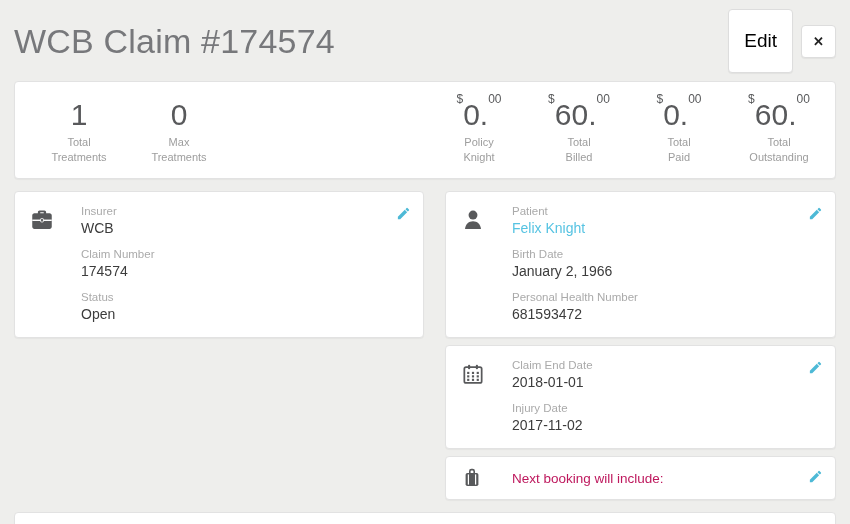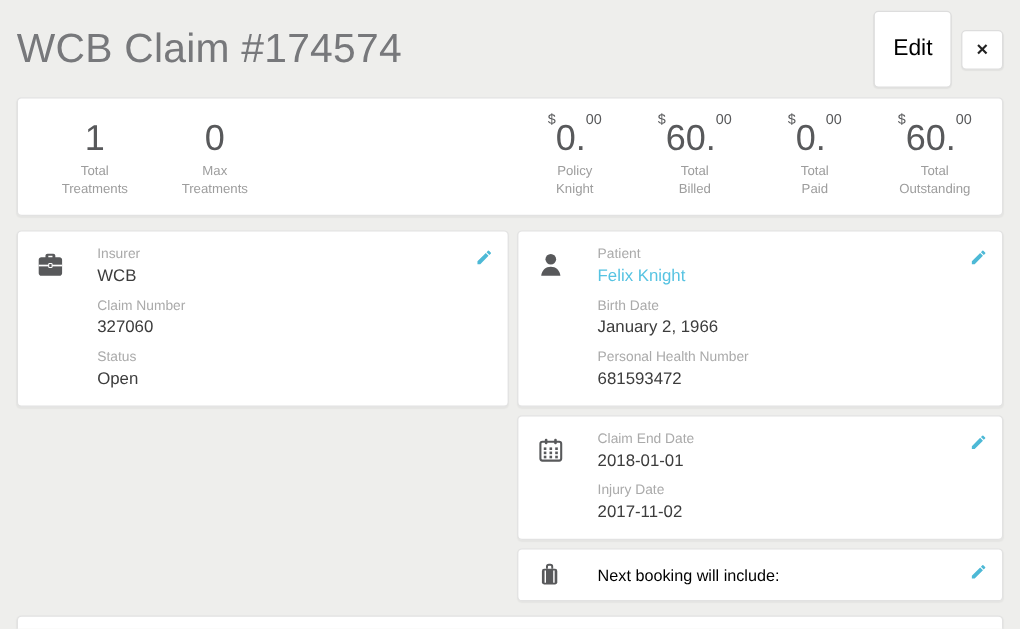--- a/index.html
+++ b/index.html
@@ -30,34 +30,34 @@
 
   
   .stats-card { display:flex; justify-content:space-between; padding:12px 6px 13px 14px; }
   .stats-group { display:flex; }
   .stat { width:100px; text-align:center; }
   .stat-value { font-size:30px; font-weight:400; color:#58595b; line-height:32px; white-space:nowrap; }
   .stat-value sup { font-size:12px; color:#58595b; position:relative; top:-11px; }
   .stat-label { margin-top:4px; font-size:11px; color:#9d9d9d; line-height:15px; }
 
   
-  .cards-row { display:flex; gap:7px; margin-top:12px; align-items:flex-start; }
+  .cards-row { display:flex; gap:21px; margin-top:12px; align-items:flex-start; }
   .col-left { width:410px; }
   .col-right { flex:1; display:flex; flex-direction:column; gap:7px; }
   .info-card { display:flex; padding:12px 12px 14px 14px; }
   .icon-col { width:52px; padding-top:3px; }
   .fields-col { flex:1; display:flex; flex-direction:column; gap:10px; }
   .field-label { font-size:11.5px; color:#aaaaaa; line-height:14px; margin-bottom:2px; }
   .field-value { font-size:14px; color:#3c3c3c; line-height:17px; }
   .field-value.link { color:#56c3e2; cursor:pointer; }
   .pencil-col { width:26px; text-align:right; padding-top:2px; }
   .pencil-btn { background:none; border:none; cursor:pointer; padding:0; }
   .booking-card { align-items:center; padding:9px 12px 9px 14px; }
   .booking-card .icon-col { padding-top:0; display:flex; align-items:center; }
-  .booking-label { flex:1; font-size:13.5px; color:#000000; }
+  .booking-label { flex:1; font-size:13.5px; color:#be185d; }
   .booking-card .pencil-col { padding-top:0; }
 
   
   .notes-card { display:flex; margin-top:12px; padding:14px 14px 12px 14px; }
   .note-icon-col { width:62px; padding:2px 0 0 16px; }
   .note-main { flex:1; }
   .note-top { display:flex; align-items:center; }
   .note-date { flex:1; font-size:12px; color:#a21caf; }
   .note-toggle { width:36px; height:14px; background:#d6d6d6; border-radius:8px;
     position:relative; cursor:pointer; margin-right:12px; }
@@ -142,21 +142,21 @@
           <rect x="10.7" y="10.7" width="2.6" height="3.1" rx="0.6" fill="#58595b" stroke="#ffffff" stroke-width="0.8"></rect>
         </svg>
       </div>
       <div class="fields-col">
         <div class="field">
           <div class="field-label">Insurer</div>
           <div class="field-value">WCB</div>
         </div>
         <div class="field">
           <div class="field-label">Claim Number</div>
-          <div class="field-value">327060</div>
+          <div class="field-value">174574</div>
         </div>
         <div class="field">
           <div class="field-label">Status</div>
           <div class="field-value">Open</div>
         </div>
       </div>
       <div class="pencil-col">
         <button class="pencil-btn">
           <span>
             <svg width="15" height="15" viewBox="0 0 24 24">

